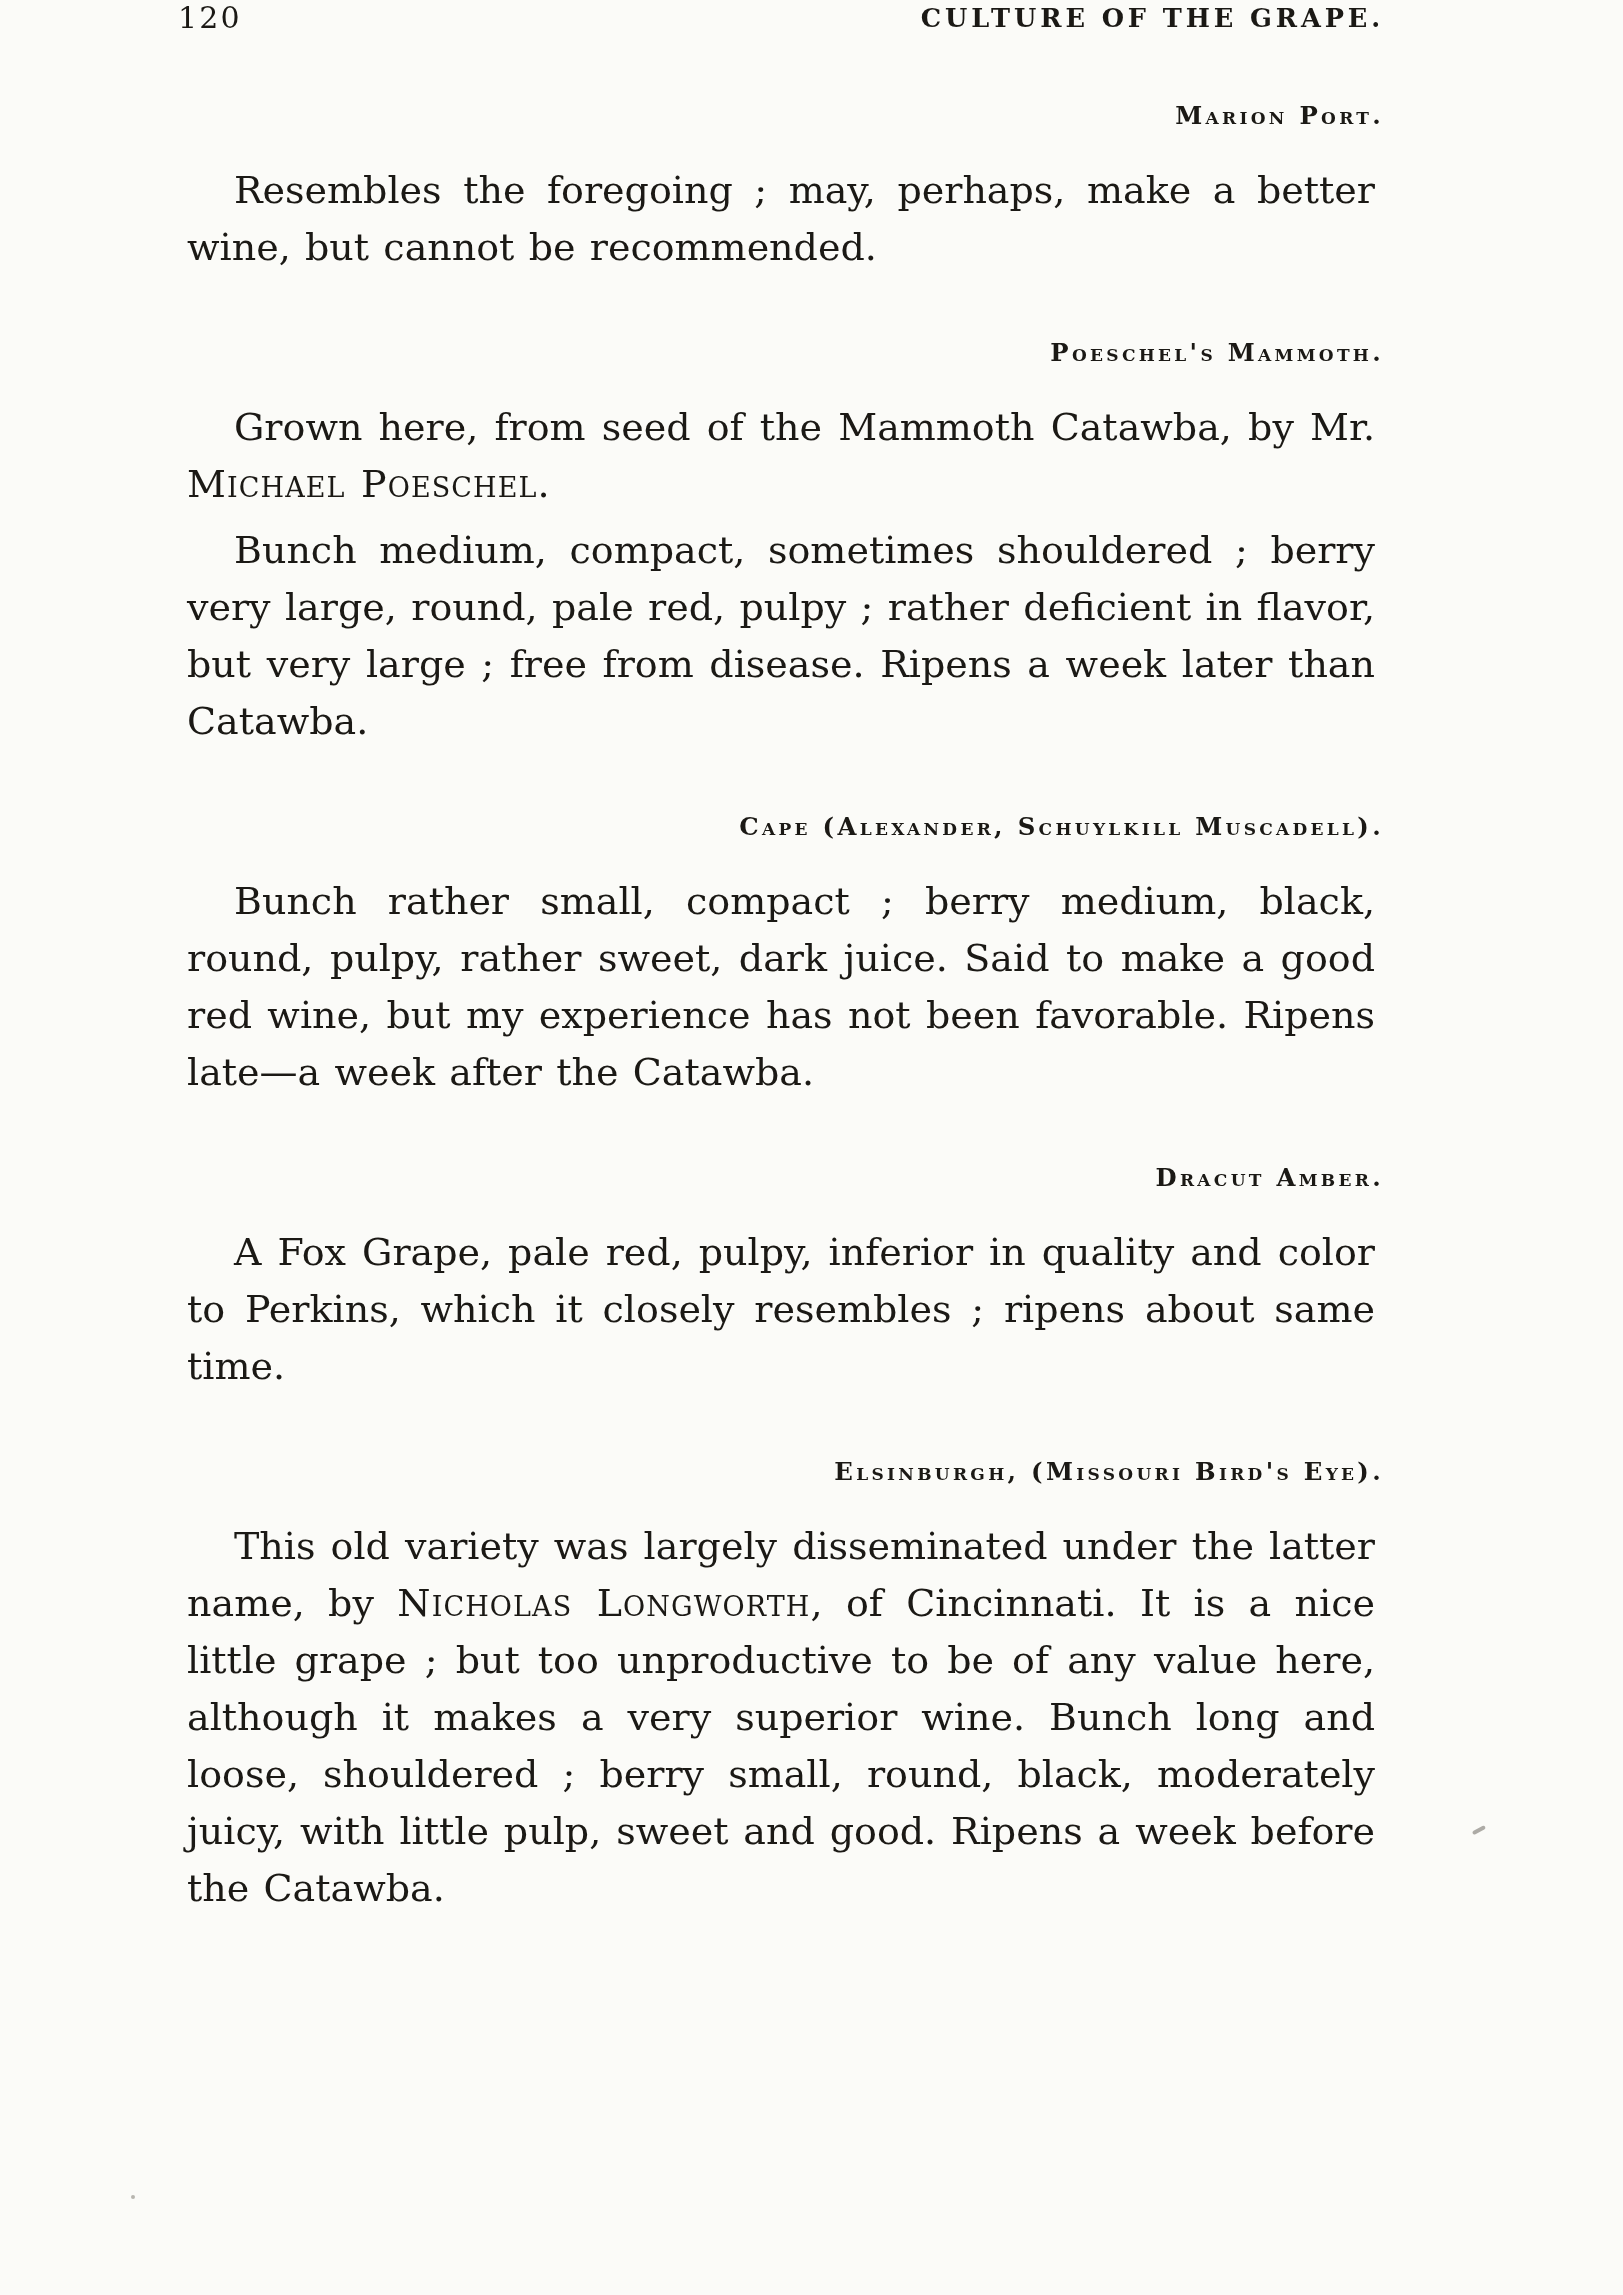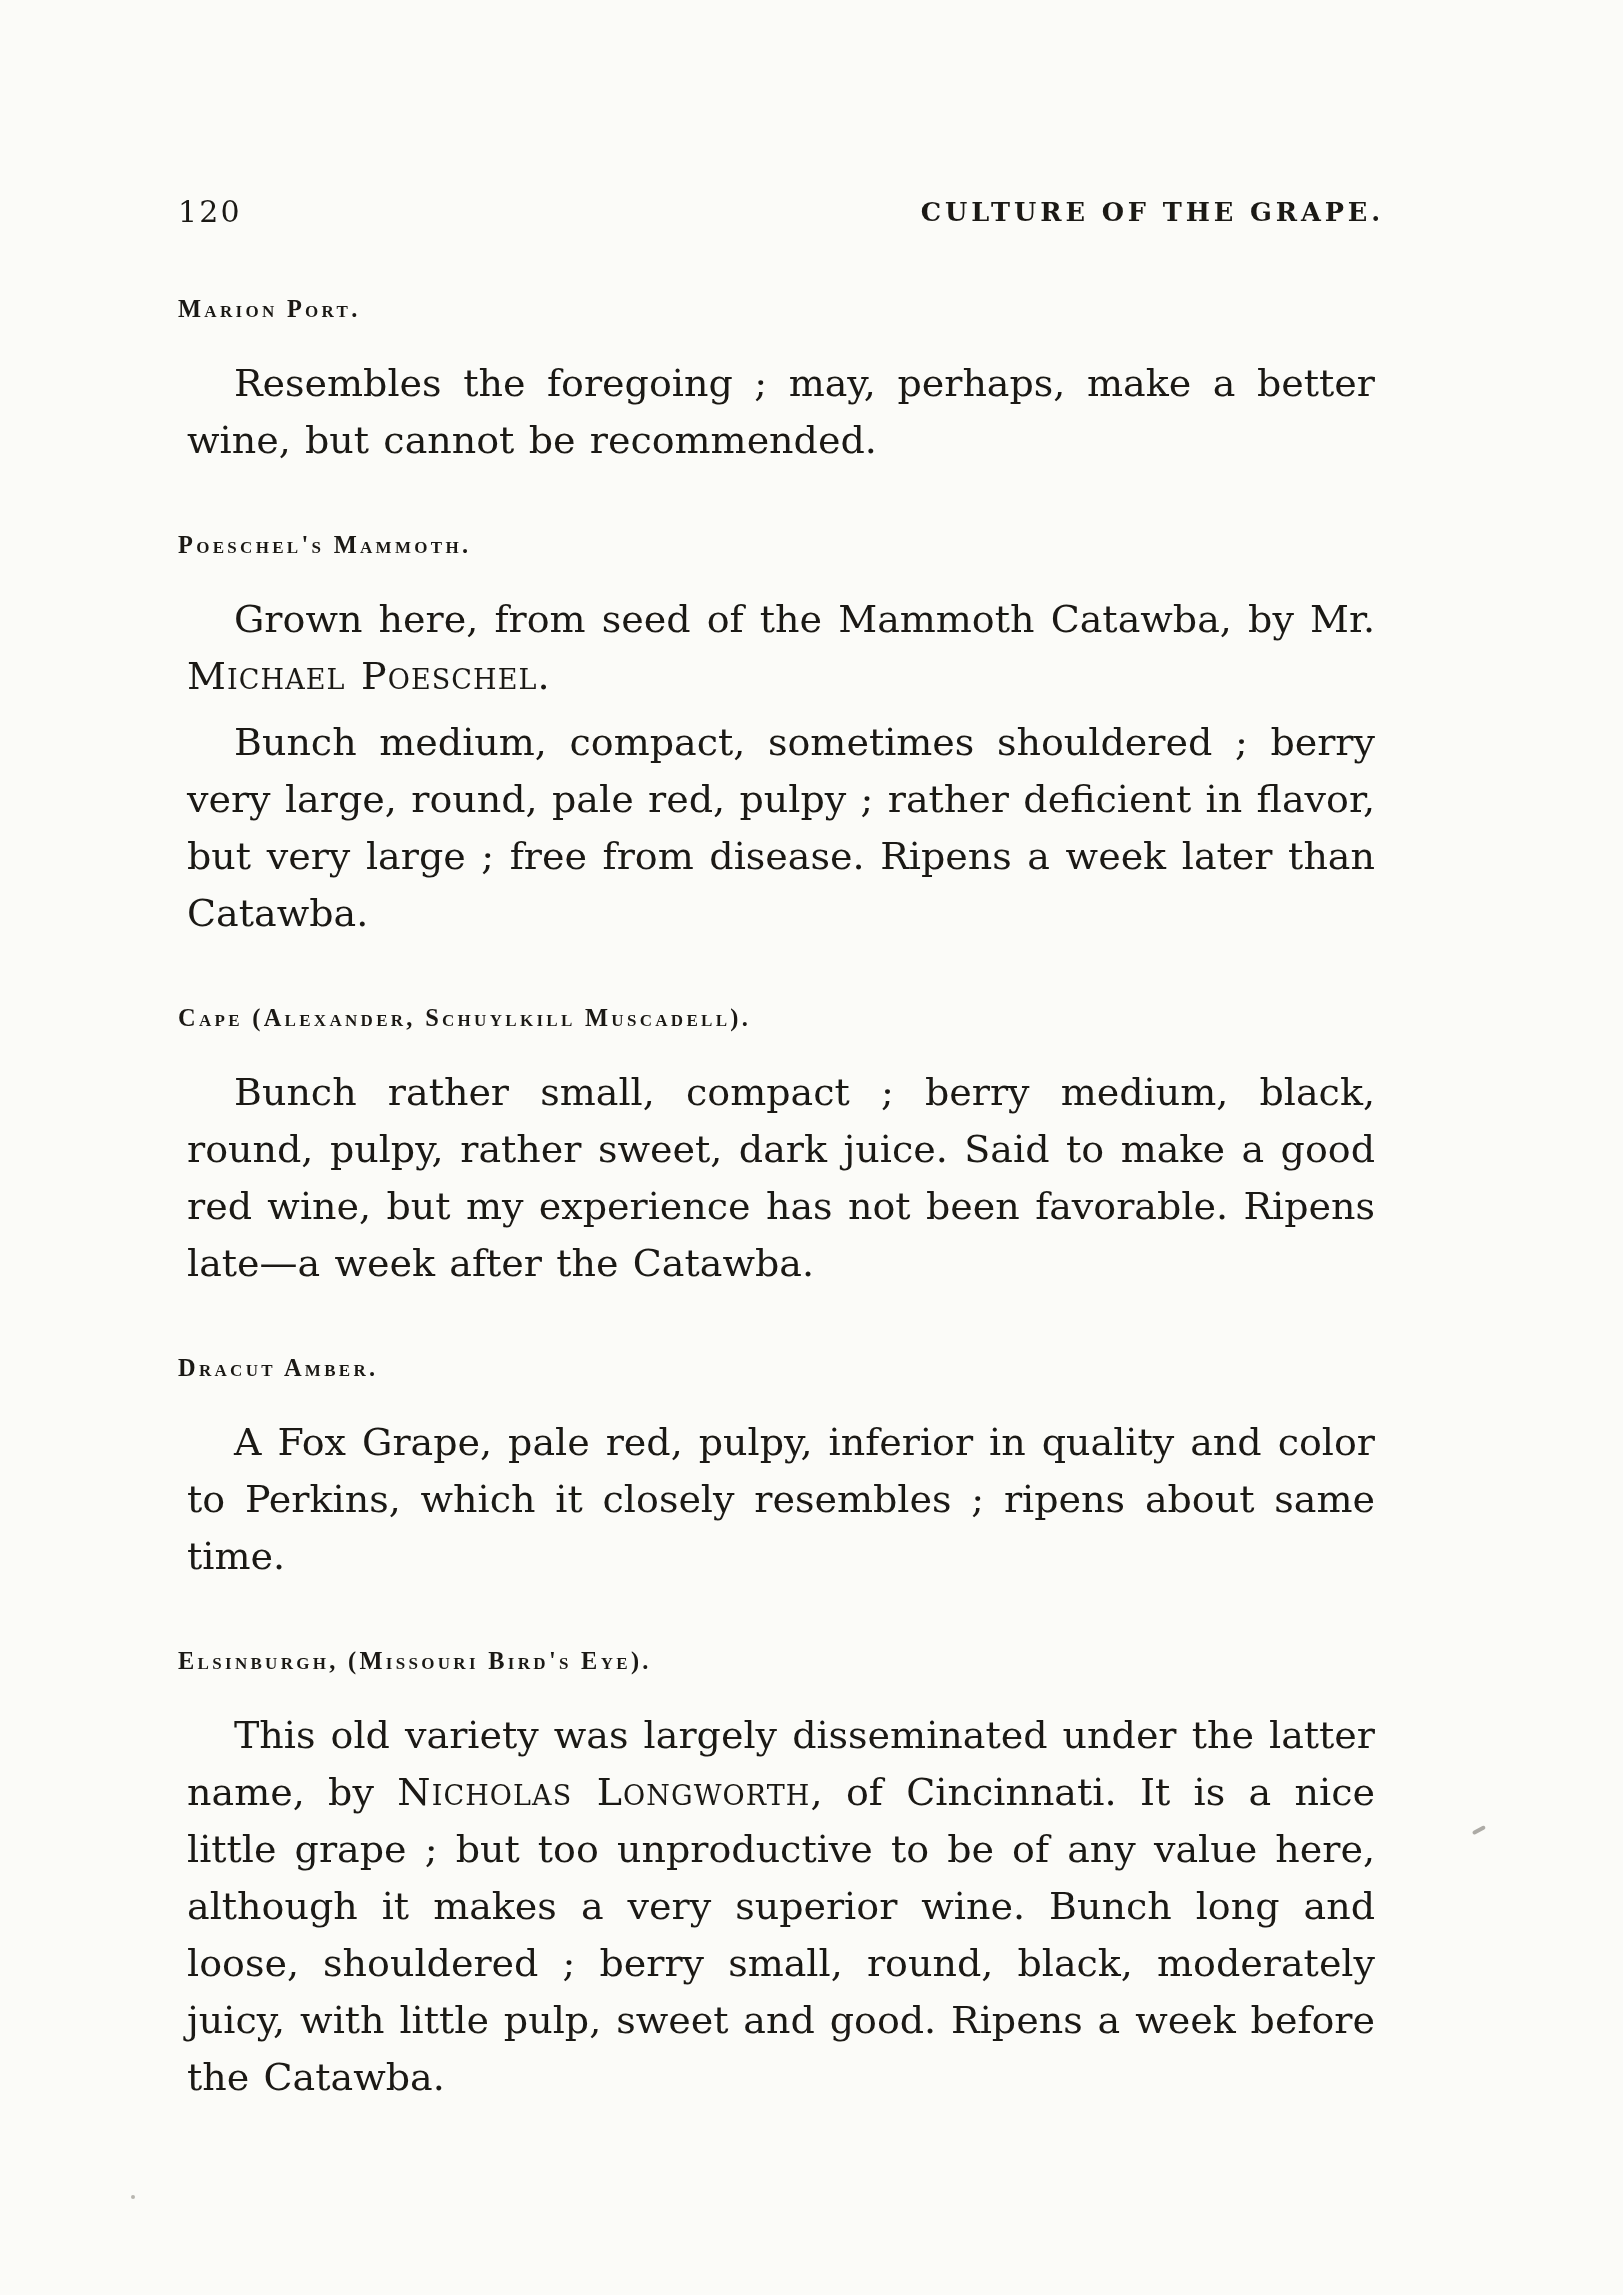--- a/index.html
+++ b/index.html
@@ -10,21 +10,20 @@
   .page {
     position: relative;
     width: 1624px;
     height: 2295px;
     margin: 0 auto;
     background: #fbfbf8;
     color: #1b1915;
     font-family: "DejaVu Serif", "Liberation Serif", serif;
     overflow: hidden;
     box-sizing: border-box;
-    padding-top: 194px;
   }
   .column {
     position: relative;
     width: 1206px;
     margin-left: 178px;
   }
   .page-header {
     position: relative;
     height: 39px;
     margin-bottom: 22px;
@@ -42,27 +41,26 @@
     right: 0;
     top: 3.3px;
     text-align: right;
     font-size: 25.6px;
     font-weight: 700;
     letter-spacing: 3.9px;
     white-space: nowrap;
   }
   .section-heading {
     margin: 62px 0 32px 0;
-    text-align: left;
+    text-align: right;
     font-size: 24.4px;
     font-weight: 700;
     font-variant: small-caps;
     letter-spacing: 3.3px;
     white-space: nowrap;
-    font-family: Liberation Serif, serif;
   }
   .body-par {
     margin: 9px;
     font-size: 38px;
     line-height: 57px;
     text-align: justify;
     text-indent: 47px;
     word-spacing: 2.2px;
   }
   .sc {

